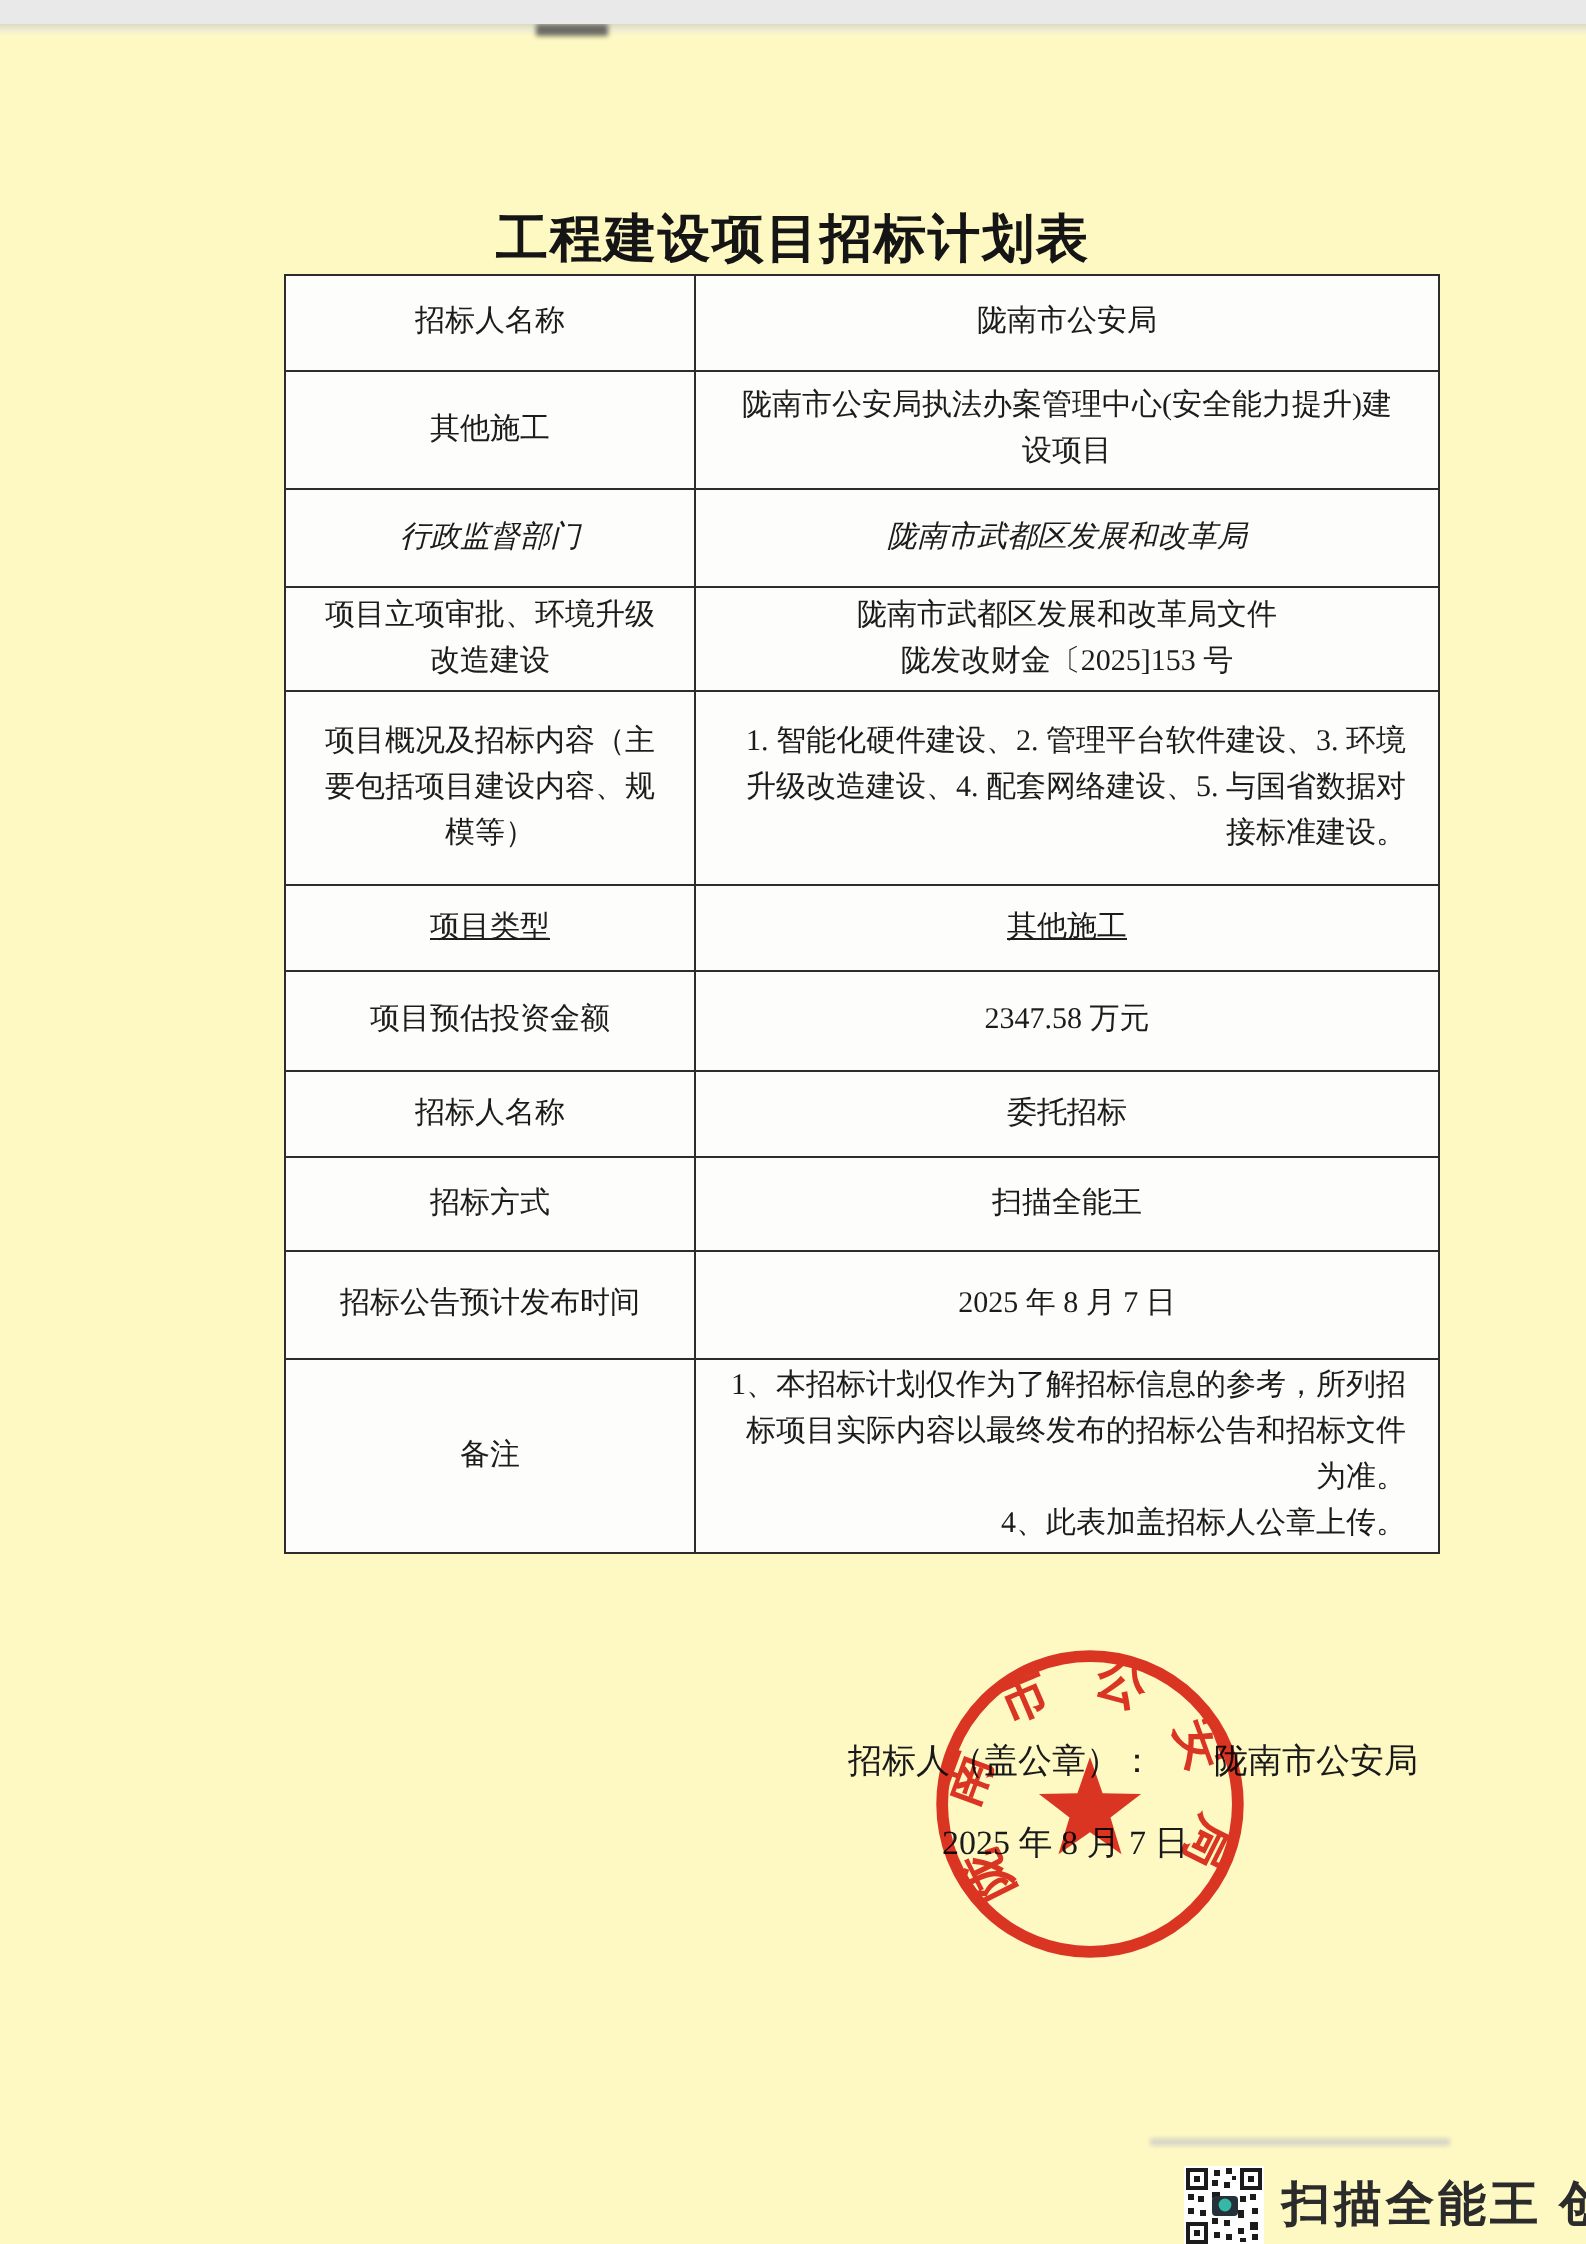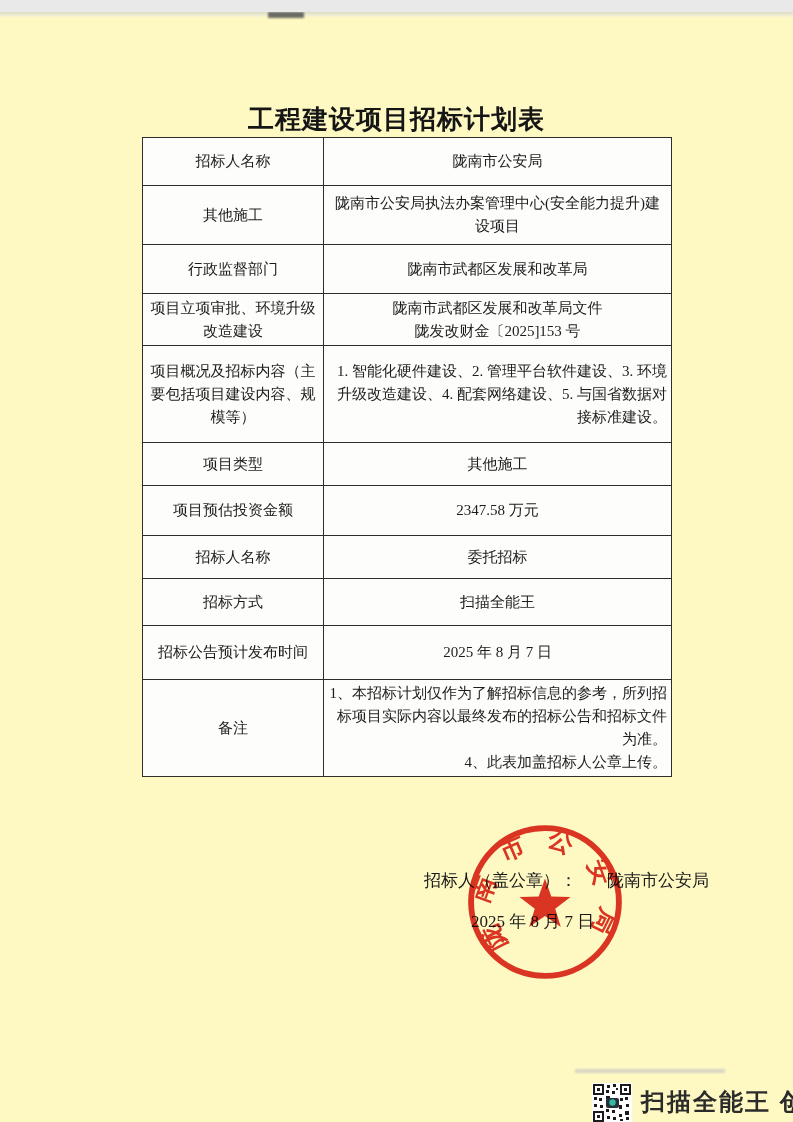--- a/index.html
+++ b/index.html
@@ -35,21 +35,21 @@
   table.doc-table {
     position:absolute; left:142px; top:125px;
     width:511px;
     border-collapse:collapse; table-layout:fixed;
     background:#fdfdfc;
   }
   table.doc-table td {
     border:1.6px solid #2e2d2c;
     font-size:15px;
     line-height:23px;
-    padding:2px 4px;
+    padding:2px 16px;
     vertical-align:middle;
     color:#1c1c1c;
   }
   td.c-label { width:172px; text-align:center; }
   td.c-value { width:339px; text-align:center; padding:2px 9px; }
   td.c-value.left { text-align:right; }
   .v-line { display:block; }
   
   .sig-line {
     position:absolute; left:424px; top:857px;
@@ -92,36 +92,36 @@
   <table class="doc-table">
     <tbody>
         <tr style="height:48px;">
       <td class="c-label">招标人名称</td>
       <td class="c-value">陇南市公安局</td>
     </tr>
     <tr style="height:59px;">
       <td class="c-label">其他施工</td>
       <td class="c-value">陇南市公安局执法办案管理中心(安全能力提升)建设项目</td>
     </tr>
-    <tr style="height:49px;">
+    <tr style="height:49px;font-style:italic;">
       <td class="c-label">行政监督部门</td>
       <td class="c-value">陇南市武都区发展和改革局</td>
     </tr>
     <tr style="height:52px;">
       <td class="c-label">项目立项审批、环境升级改造建设</td>
       <td class="c-value">
         <span class="v-line">陇南市武都区发展和改革局文件</span>
         <span class="v-line">陇发改财金〔2025]153 号</span>
       </td>
     </tr>
     <tr style="height:97px;">
       <td class="c-label">项目概况及招标内容（主要包括项目建设内容、规模等）</td>
       <td class="c-value left">1. 智能化硬件建设、2. 管理平台软件建设、3. 环境升级改造建设、4. 配套网络建设、5. 与国省数据对接标准建设。</td>
     </tr>
-    <tr style="height:43px;">
+    <tr style="height:43px;text-decoration:underline;">
       <td class="c-label">项目类型</td>
       <td class="c-value">其他施工</td>
     </tr>
     <tr style="height:50px;">
       <td class="c-label">项目预估投资金额</td>
       <td class="c-value">2347.58 万元</td>
     </tr>
     <tr style="height:43px;">
       <td class="c-label">招标人名称</td>
       <td class="c-value">委托招标</td>

